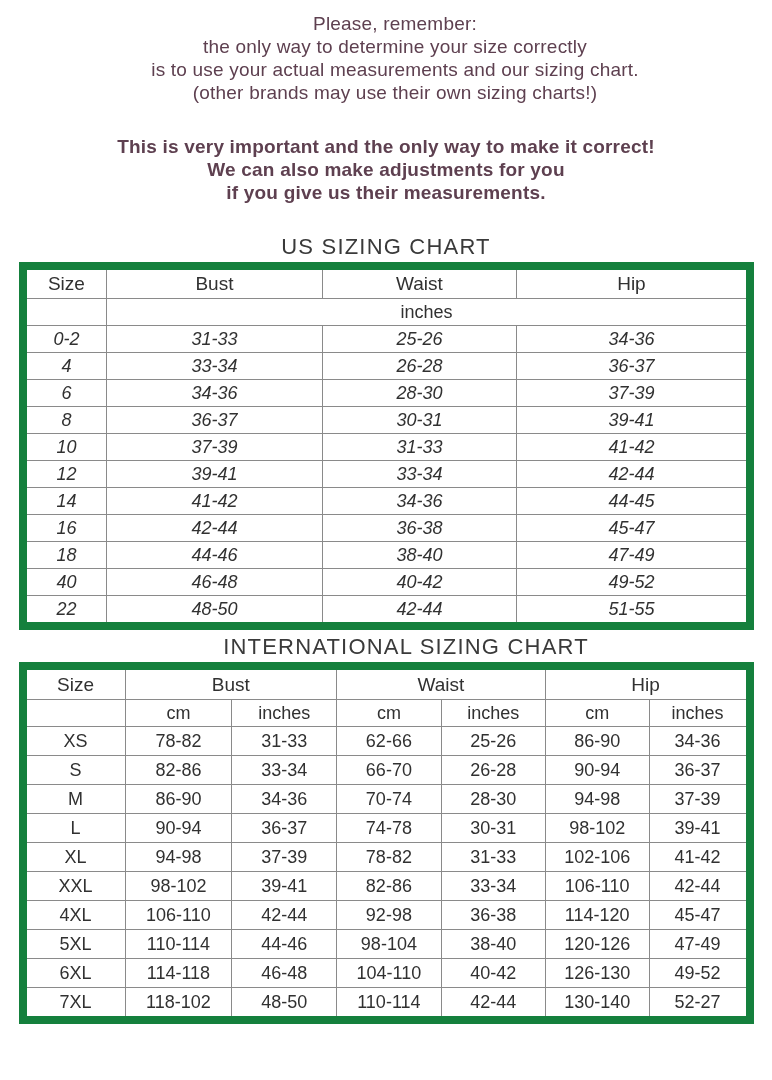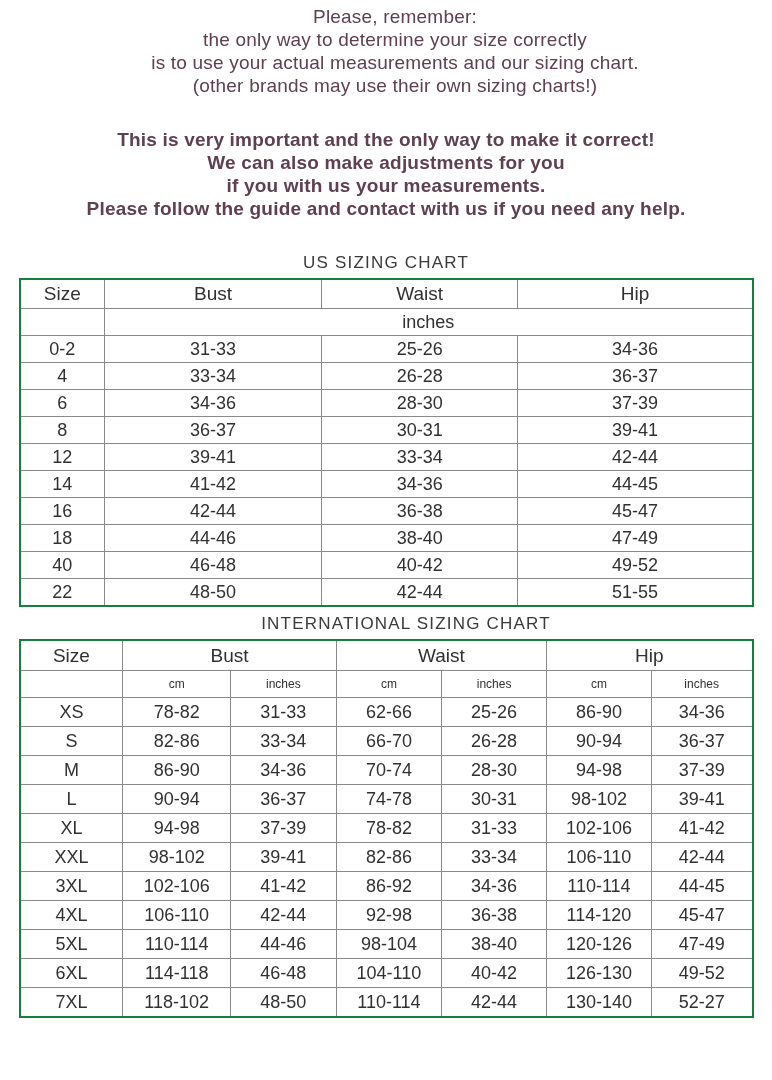--- a/index.html
+++ b/index.html
@@ -17,27 +17,27 @@
     box-sizing: border-box;
   }
   .intro p {
     margin: 0;
     text-align: center;
     font-size: 19px;
     line-height: 23px;
     color: #5e4050;
     letter-spacing: 0.2px;
   }
-  .intro-primary   { margin-top: 5px; padding-left: 18px; }
+  .intro-primary   { margin-top: 12px; padding-left: 18px; }
   .intro-secondary { margin-top: 31px; font-weight: bold; }
 
   .chart-title {
     margin: 0;
     text-align: center;
-    font-size: 17px;
+    font-size: 22px;
     line-height: 20px;
     font-weight: normal;
     letter-spacing: 1.2px;
     color: #3a3a3a;
   }
   .chart-title.us   { margin-top: 33px; margin-bottom: 5px; }
   .chart-title.intl { margin-top: 7px;  margin-bottom: 5px; margin-left: 40px; }
 
   table.chart {
     width: 735px;
@@ -49,47 +49,46 @@
   table.chart th,
   table.chart td {
     border: 1px solid #8a8a8a;
     text-align: center;
     vertical-align: middle;
     padding: 0 2px;
     font-weight: normal;
     overflow: hidden;
     white-space: nowrap;
   }
-  table.chart { border: 2px solid #15803d; }
+  table.chart { border: 8px solid #15803d; }
 
   table.us th        { height: 28px; font-size: 19px; }
   table.us td.unit   { height: 26px; font-size: 18px; }
-  table.us tbody td  { height: 26px; font-size: 18px; }
+  table.us tbody td  { height: 26px; font-size: 18px; font-style: italic; }
 
   table.intl th        { height: 29px; font-size: 19px; }
-  table.intl td.unit   { height: 26px; font-size: 12px; }
+  table.intl td.unit   { height: 26px; font-size: 18px; }
   table.intl tbody td  { height: 28px; font-size: 18px; }
 </style>
 </head>
 <body>
 
 <div class="page">
 
   <div class="intro intro-primary">
     <p>Please, remember:</p>
     <p>the only way to determine your size correctly</p>
     <p>is to use your actual measurements and our sizing chart.</p>
     <p>(other brands may use their own sizing charts!)</p>
   </div>
 
   <div class="intro intro-secondary">
     <p>This is very important and the only way to make it correct!</p>
     <p>We can also make adjustments for you</p>
-    <p>if you with us your measurements.</p>
-    <p>Please follow the guide and contact with us if you need any help.</p>
+    <p>if you give us their measurements.</p>
   </div>
 
   <h2 class="chart-title us">US SIZING CHART</h2>
 
   <table class="chart us">
     <colgroup>
       <col style="width:11.6%">
       <col style="width:29.6%">
       <col style="width:26.8%">
       <col style="width:32.0%">
@@ -123,20 +122,26 @@
           <td>6</td>
           <td>34-36</td>
           <td>28-30</td>
           <td>37-39</td>
         </tr>
         <tr>
           <td>8</td>
           <td>36-37</td>
           <td>30-31</td>
           <td>39-41</td>
+        </tr>
+        <tr>
+          <td>10</td>
+          <td>37-39</td>
+          <td>31-33</td>
+          <td>41-42</td>
         </tr>
         <tr>
           <td>12</td>
           <td>39-41</td>
           <td>33-34</td>
           <td>42-44</td>
         </tr>
         <tr>
           <td>14</td>
           <td>41-42</td>
@@ -248,29 +253,20 @@
         <tr>
           <td>XXL</td>
           <td>98-102</td>
           <td>39-41</td>
           <td>82-86</td>
           <td>33-34</td>
           <td>106-110</td>
           <td>42-44</td>
         </tr>
         <tr>
-          <td>3XL</td>
-          <td>102-106</td>
-          <td>41-42</td>
-          <td>86-92</td>
-          <td>34-36</td>
-          <td>110-114</td>
-          <td>44-45</td>
-        </tr>
-        <tr>
           <td>4XL</td>
           <td>106-110</td>
           <td>42-44</td>
           <td>92-98</td>
           <td>36-38</td>
           <td>114-120</td>
           <td>45-47</td>
         </tr>
         <tr>
           <td>5XL</td>

